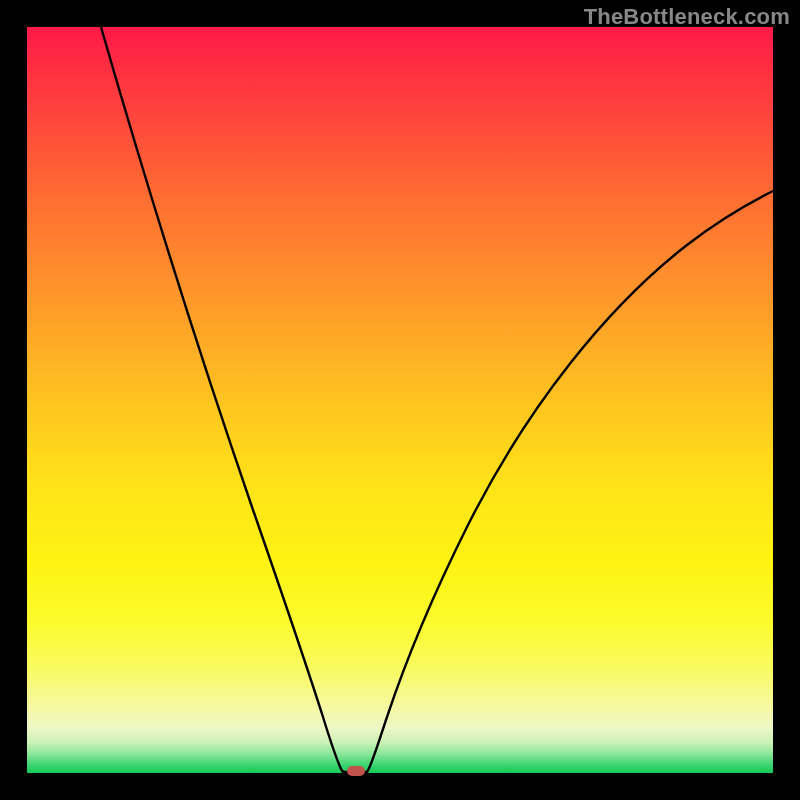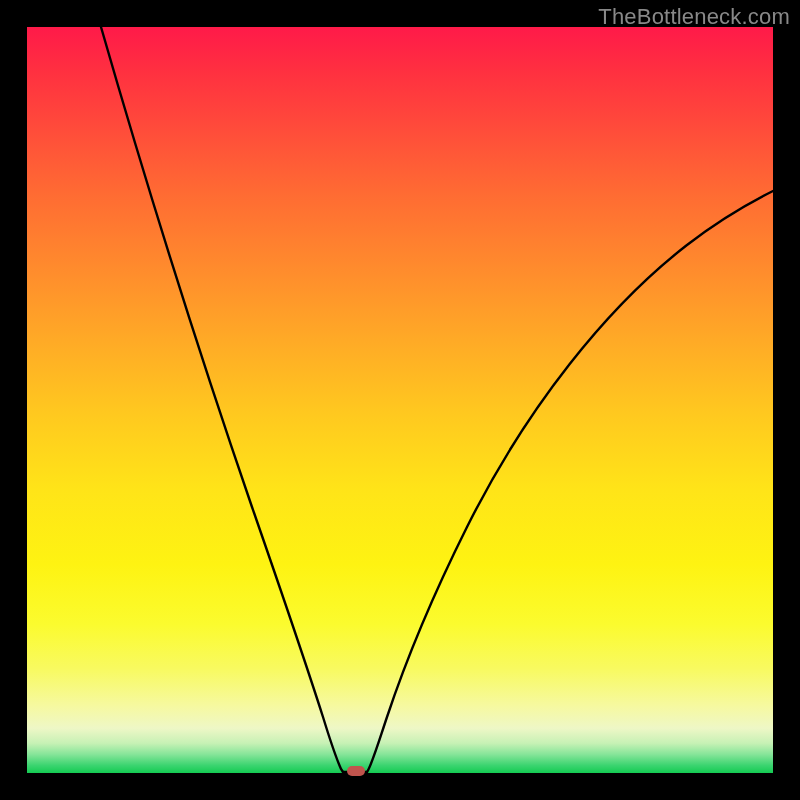--- a/index.html
+++ b/index.html
@@ -44,21 +44,21 @@
       #3ad46f 99%,
       #14cb52 100%
     );
   }
   .watermark {
     position: absolute;
     top: 4px;
     right: 10px;
     color: #888;
     font-size: 22px;
-    font-weight: 400;
+    font-weight: 700;
     letter-spacing: 0.2px;
   }
   svg.curve {
     position: absolute;
     left: 0;
     top: 0;
     width: 746px;
     height: 746px;
     overflow: visible;
   }

